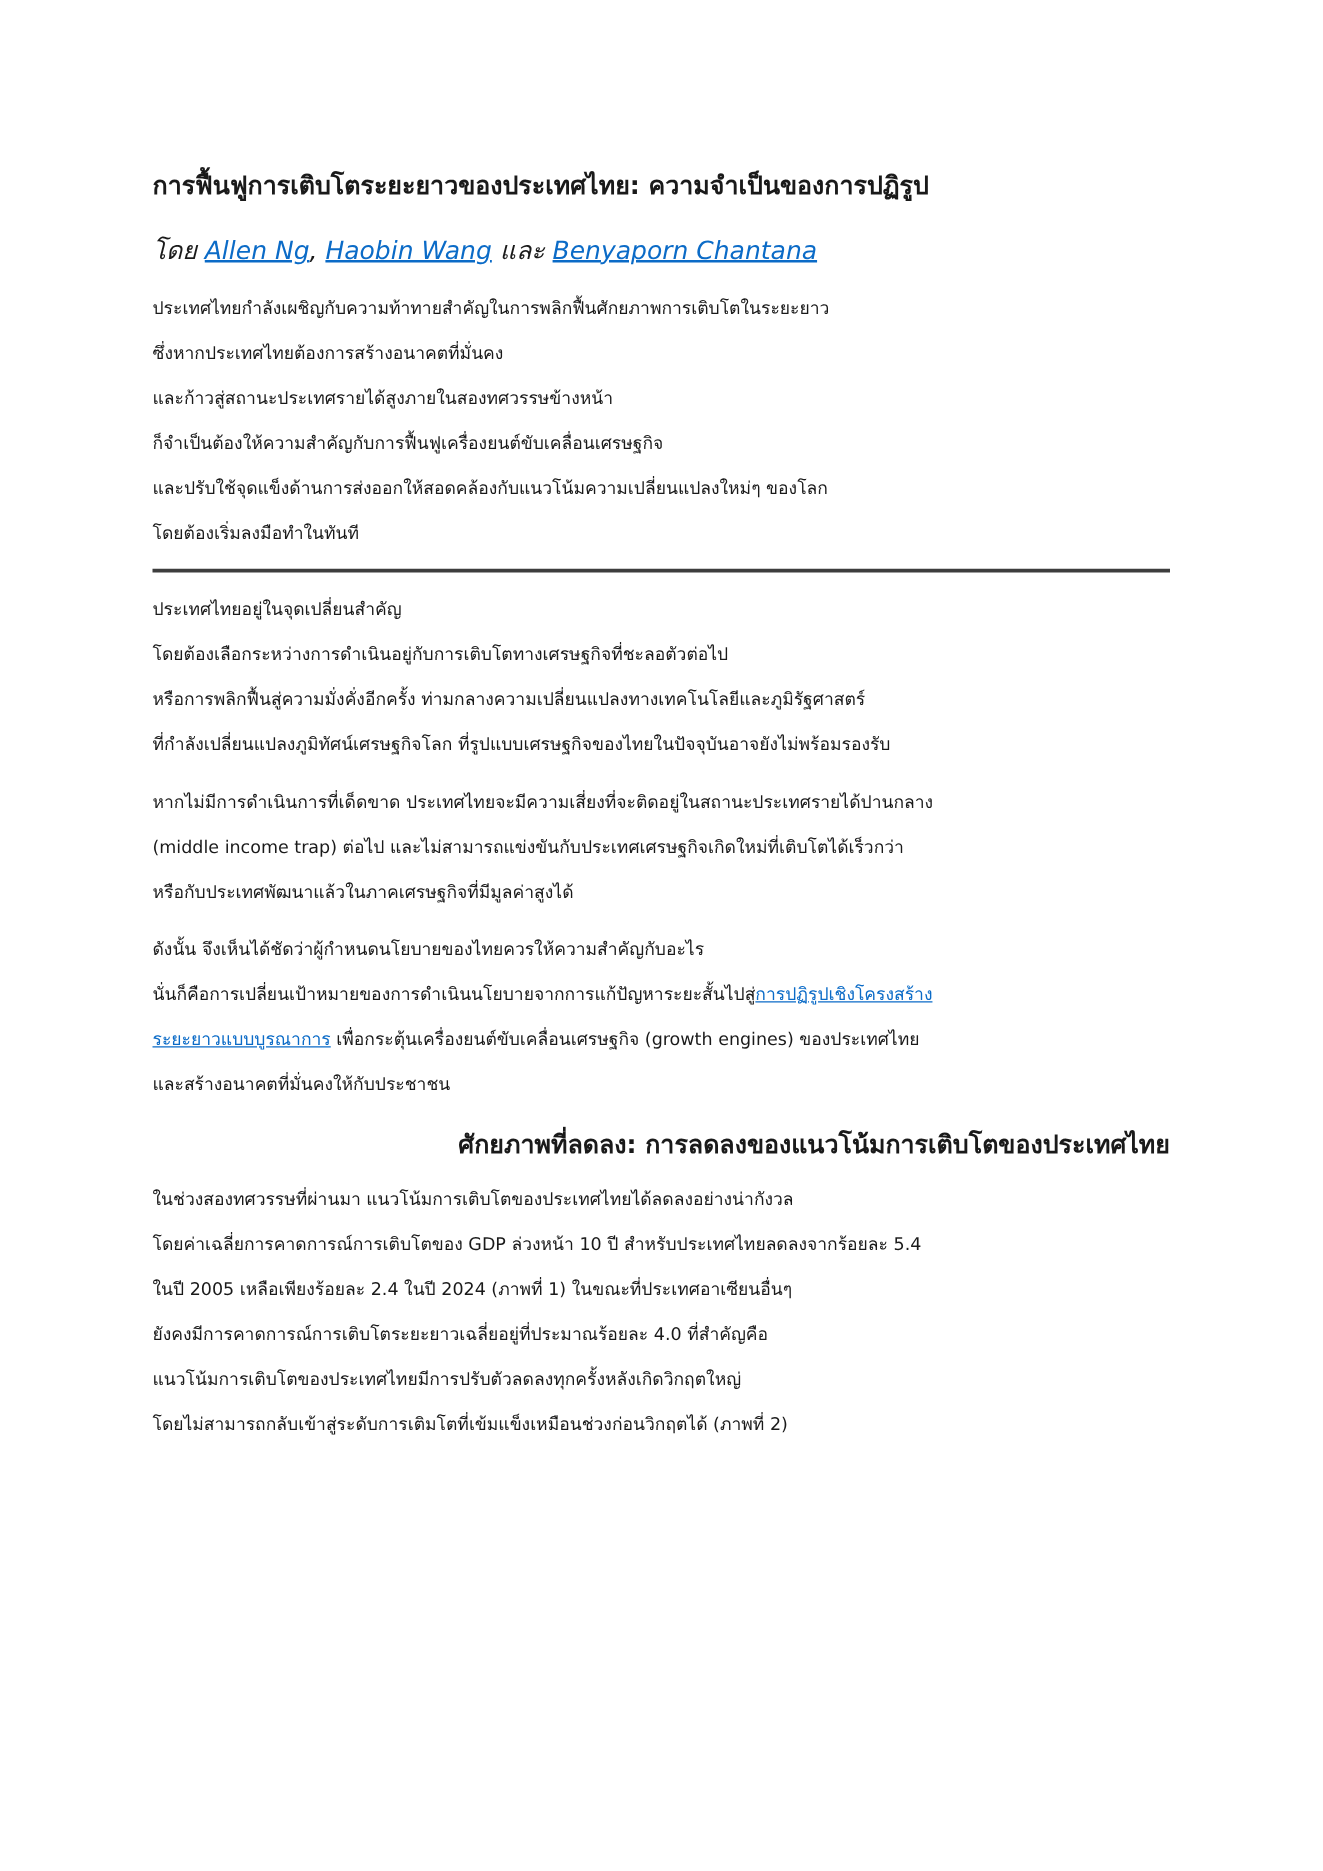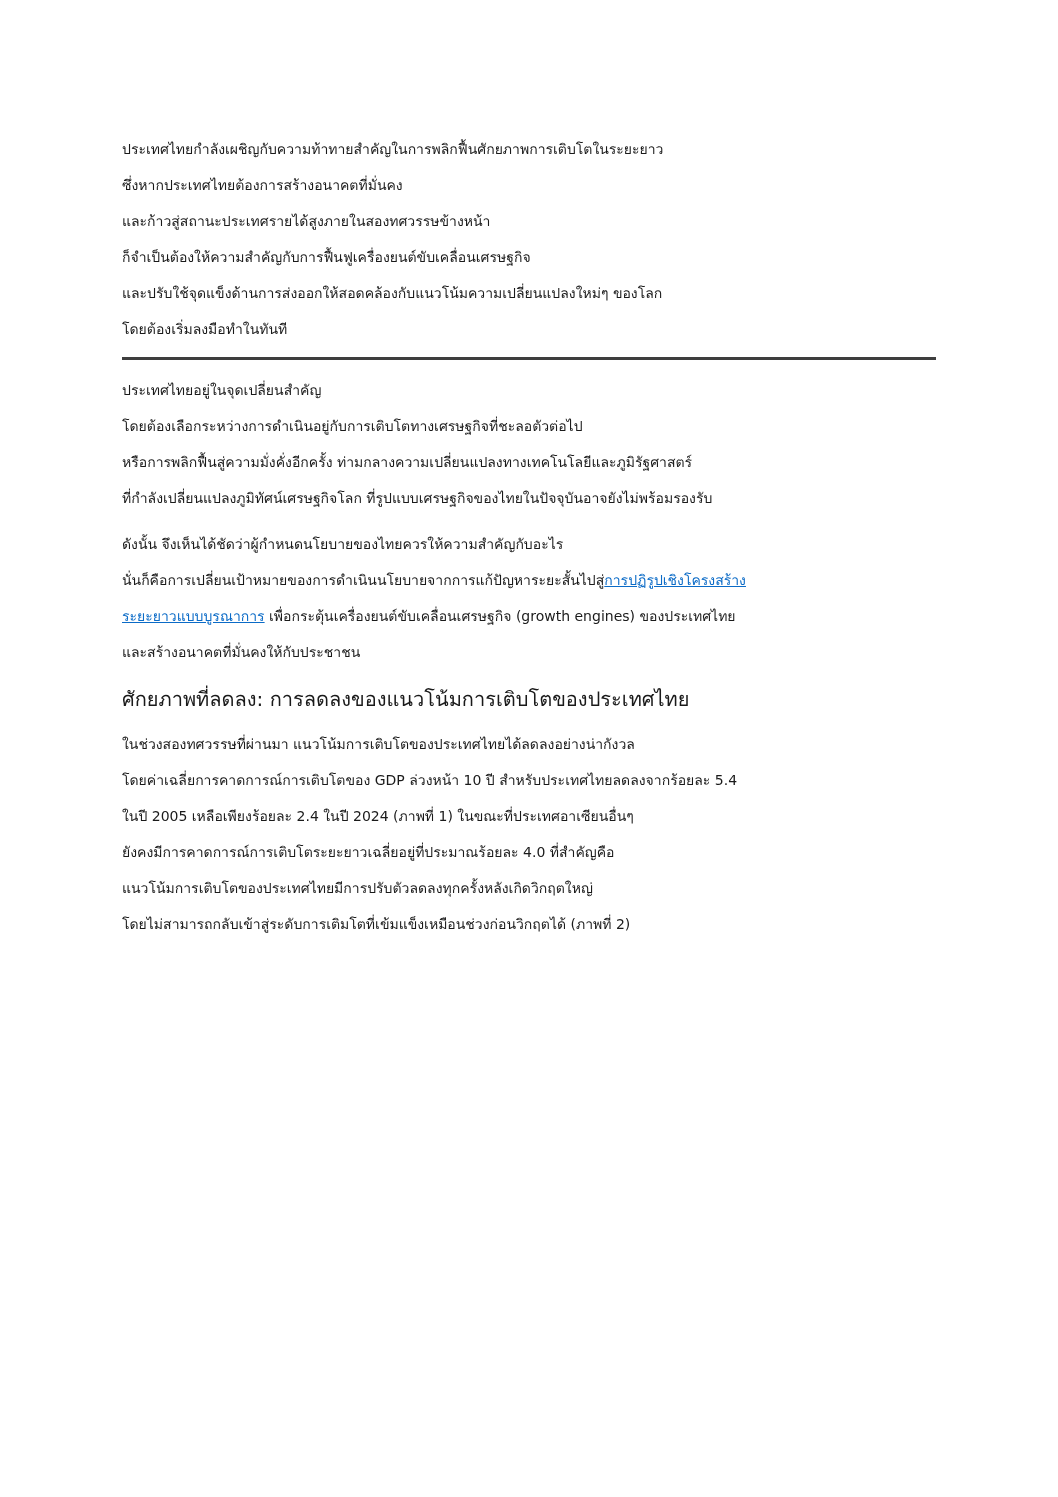--- a/index.html
+++ b/index.html
@@ -48,51 +48,57 @@
     white-space: pre-line;
   }
   .divider {
     border: 0;
     border-top: 3px solid var(--divider-color);
     margin: 8px 0 12px 0;
   }
   .section-heading {
     font-size: 20px;
     line-height: 34px;
-    font-weight: normal;
+    font-weight: bold;
     margin: 12px 0 10px 0;
+    text-align: right;
   }
   a.doc-link {
     color: var(--link-color);
     text-decoration: underline;
     cursor: pointer;
   }
 </style>
 </head>
 <body>
 
 <div class="page">
   <div class="content">
 
+    <h1 class="doc-title">การฟื้นฟูการเติบโตระยะยาวของประเทศไทย: ความจำเป็นของการปฏิรูป</h1>
 
+    <p class="byline"><span>โดย </span><a class="doc-link" href="#">Allen Ng</a><span>, </span><a class="doc-link" href="#">Haobin Wang</a><span> และ </span><a class="doc-link" href="#">Benyaporn Chantana</a></p>
 
     <p class="body-para">ประเทศไทยกำลังเผชิญกับความท้าทายสำคัญในการพลิกฟื้นศักยภาพการเติบโตในระยะยาว
 ซึ่งหากประเทศไทยต้องการสร้างอนาคตที่มั่นคง
 และก้าวสู่สถานะประเทศรายได้สูงภายในสองทศวรรษข้างหน้า
 ก็จำเป็นต้องให้ความสำคัญกับการฟื้นฟูเครื่องยนต์ขับเคลื่อนเศรษฐกิจ
 และปรับใช้จุดแข็งด้านการส่งออกให้สอดคล้องกับแนวโน้มความเปลี่ยนแปลงใหม่ๆ ของโลก
 โดยต้องเริ่มลงมือทำในทันที</p>
 
     <hr class="divider">
 
     <p class="body-para">ประเทศไทยอยู่ในจุดเปลี่ยนสำคัญ
 โดยต้องเลือกระหว่างการดำเนินอยู่กับการเติบโตทางเศรษฐกิจที่ชะลอตัวต่อไป
 หรือการพลิกฟื้นสู่ความมั่งคั่งอีกครั้ง ท่ามกลางความเปลี่ยนแปลงทางเทคโนโลยีและภูมิรัฐศาสตร์
 ที่กำลังเปลี่ยนแปลงภูมิทัศน์เศรษฐกิจโลก ที่รูปแบบเศรษฐกิจของไทยในปัจจุบันอาจยังไม่พร้อมรองรับ</p>
 
+    <p class="body-para">หากไม่มีการดำเนินการที่เด็ดขาด ประเทศไทยจะมีความเสี่ยงที่จะติดอยู่ในสถานะประเทศรายได้ปานกลาง
+(middle income trap) ต่อไป และไม่สามารถแข่งขันกับประเทศเศรษฐกิจเกิดใหม่ที่เติบโตได้เร็วกว่า
+หรือกับประเทศพัฒนาแล้วในภาคเศรษฐกิจที่มีมูลค่าสูงได้</p>
 
     <p class="body-para"><span>ดังนั้น จึงเห็นได้ชัดว่าผู้กำหนดนโยบายของไทยควรให้ความสำคัญกับอะไร
 นั่นก็คือการเปลี่ยนเป้าหมายของการดำเนินนโยบายจากการแก้ปัญหาระยะสั้นไปสู่</span><a class="doc-link" href="#">การปฏิรูปเชิงโครงสร้าง
 ระยะยาวแบบบูรณาการ</a><span> เพื่อกระตุ้นเครื่องยนต์ขับเคลื่อนเศรษฐกิจ (growth engines) ของประเทศไทย
 และสร้างอนาคตที่มั่นคงให้กับประชาชน</span></p>
 
     <h2 class="section-heading">ศักยภาพที่ลดลง: การลดลงของแนวโน้มการเติบโตของประเทศไทย</h2>
 
     <p class="body-para">ในช่วงสองทศวรรษที่ผ่านมา แนวโน้มการเติบโตของประเทศไทยได้ลดลงอย่างน่ากังวล
 โดยค่าเฉลี่ยการคาดการณ์การเติบโตของ GDP ล่วงหน้า 10 ปี สำหรับประเทศไทยลดลงจากร้อยละ 5.4

